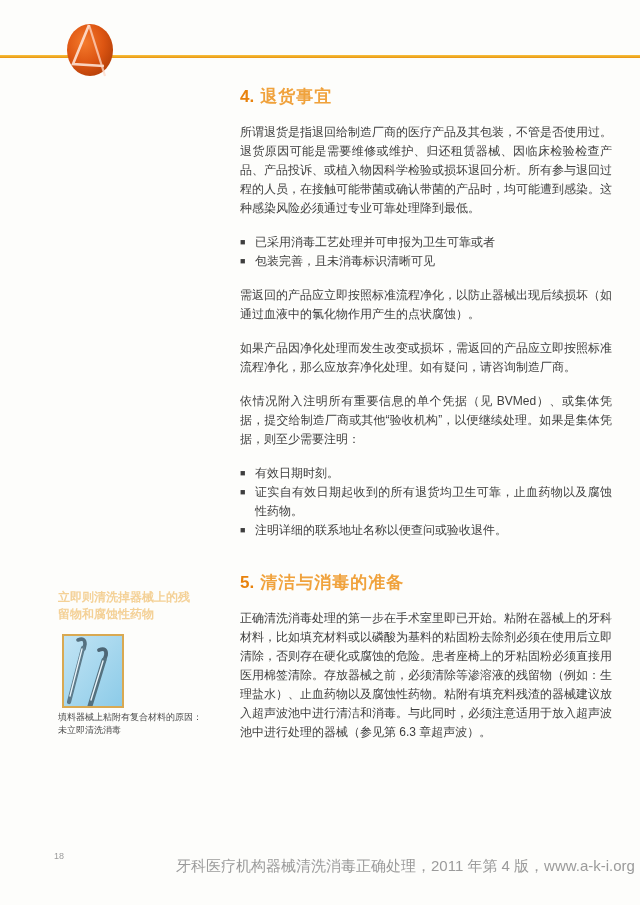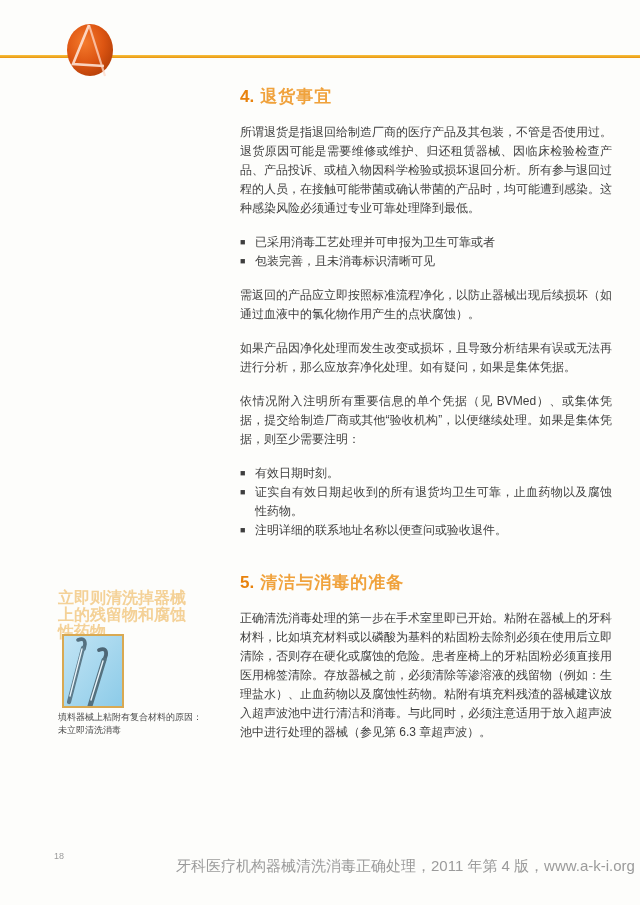--- a/index.html
+++ b/index.html
@@ -39,21 +39,21 @@
   .content p{margin:0 0 15px 0;}
   ul.bullets{list-style:none;margin:0 0 15px 0;padding:0;}
   ul.bullets li{display:flex;align-items:flex-start;margin:0;}
   ul.bullets .bm{
     flex:none;width:15px;font-size:9px;line-height:19px;color:#3e3e3e;
   }
   ul.bullets li span.bt{flex:1;text-align:justify;}
   
   .margin-note{
     position:absolute;left:58px;top:589px;width:140px;
-    font-size:16px;line-height:17px;font-weight:bold;
+    font-size:12px;line-height:17px;font-weight:bold;
     color:#f4d197;z-index:2;
   }
   .photo{
     position:absolute;left:62px;top:634px;width:58px;height:70px;
     border:2px solid #d9a952;background:#a9d8ee;z-index:2;
   }
   .photo svg{display:block;}
   .caption{
     position:absolute;left:58px;top:711px;width:180px;
     font-size:9px;line-height:13px;color:#4c4c4c;z-index:2;
@@ -136,21 +136,21 @@
         <span class="bm">■</span>
         <span class="bt">已采用消毒工艺处理并可申报为卫生可靠或者</span>
       </li>
       <li>
         <span class="bm">■</span>
         <span class="bt">包装完善，且未消毒标识清晰可见</span>
       </li>
     </ul>
 
     <p>需返回的产品应立即按照标准流程净化，以防止器械出现后续损坏（如通过血液中的氯化物作用产生的点状腐蚀）。</p>
-    <p>如果产品因净化处理而发生改变或损坏，且导致分析结果有误或无法再进行分析，那么应放弃净化处理。如有疑问，如果是集体凭据。</p>
+    <p>如果产品因净化处理而发生改变或损坏，需返回的产品应立即按照标准流程净化，那么应放弃净化处理。如有疑问，请咨询制造厂商。</p>
     <p>依情况附入注明所有重要信息的单个凭据（见 BVMed）、或集体凭据，提交给制造厂商或其他“验收机构”，以便继续处理。如果是集体凭据，则至少需要注明：</p>
 
     <ul class="bullets">
       <li>
         <span class="bm">■</span>
         <span class="bt">有效日期时刻。</span>
       </li>
       <li>
         <span class="bm">■</span>
         <span class="bt">证实自有效日期起收到的所有退货均卫生可靠，止血药物以及腐蚀性药物。</span>

